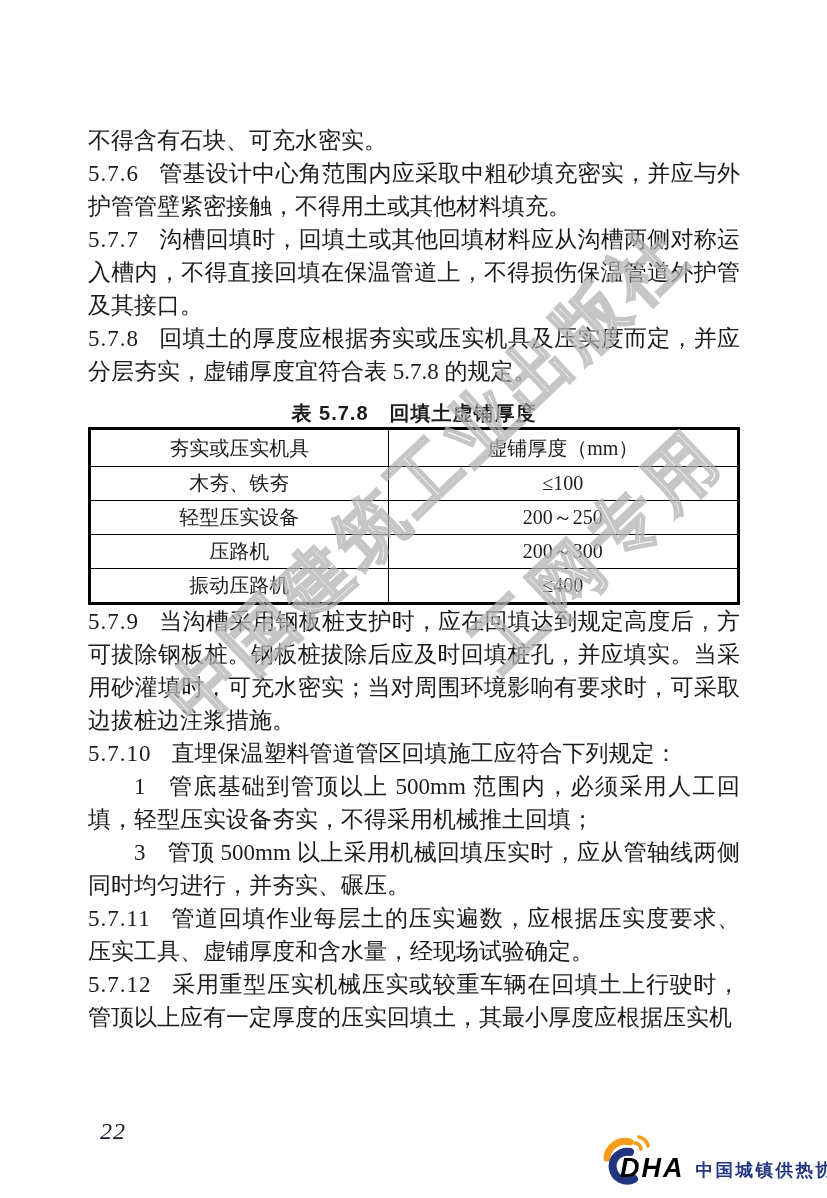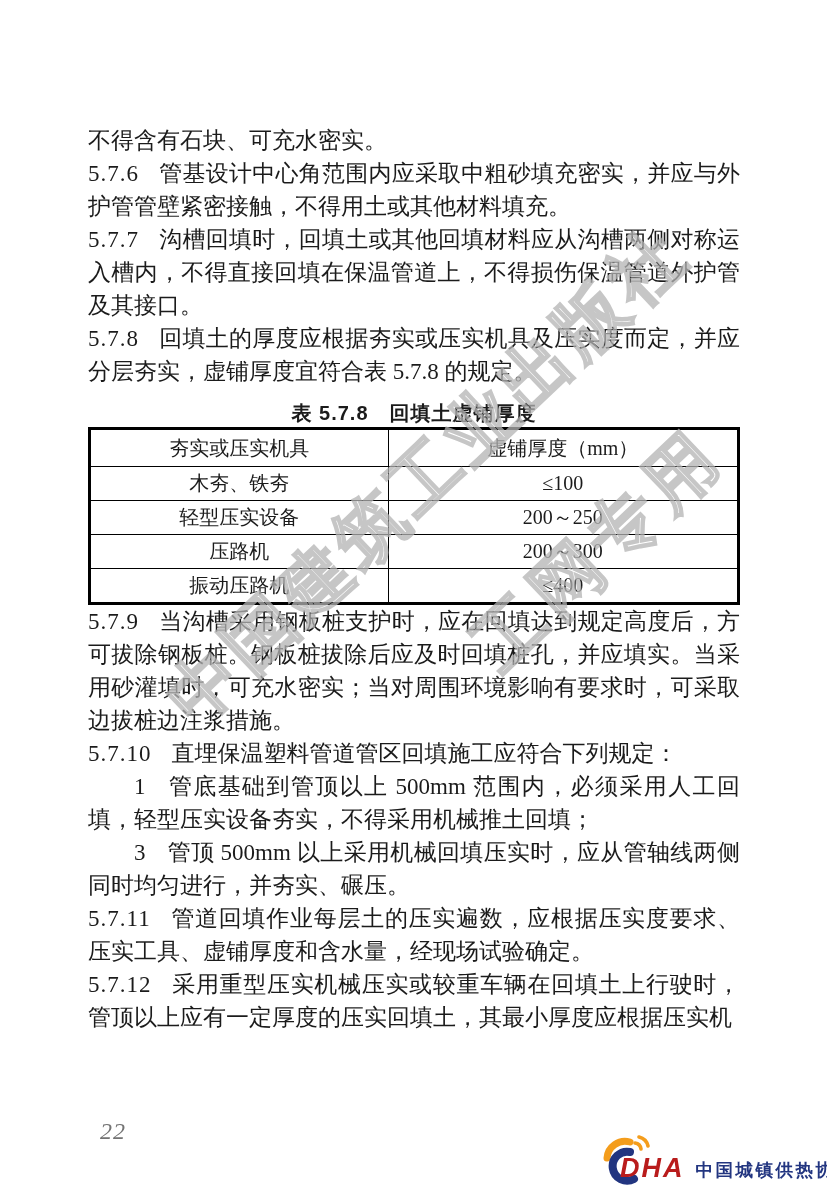--- a/index.html
+++ b/index.html
@@ -92,21 +92,21 @@
     transform:rotate(-43.5deg);
   }
 
   
   .page-number {
     position:absolute;
     left:100px; top:1118px;
     font-size:24px;
     font-style:italic;
     font-family:"Liberation Serif","DejaVu Serif",serif;
-    color:#737373;
+    color:#0f172a;
     letter-spacing:1px;
   }
   .logo {
     position:absolute;
     left:599px; top:1133px;
     height:54px;
     display:flex;
     align-items:flex-end;
   }
   .logo svg { display:block; }
@@ -212,17 +212,17 @@
     <span>
       <svg width="52" height="54" viewBox="0 0 52 54">
 
         <path d="M 8 25 A 18 18 0 0 1 31 9" fill="none" stroke="#f49d1c" stroke-width="7" stroke-linecap="round"></path>
         <path d="M 36 10 A 7 7 0 0 1 42 16" fill="none" stroke="#f49d1c" stroke-width="3.6" stroke-linecap="round"></path>
         <path d="M 40 4 A 12 12 0 0 1 49 13" fill="none" stroke="#f49d1c" stroke-width="3.6" stroke-linecap="round"></path>
 
         <path d="M 31 19 A 14.5 14.5 0 1 0 35 46" fill="none" stroke="#223580" stroke-width="8" stroke-linecap="round"></path>
       </svg>
     </span>
-    <span class="logo-acronym" style="color:#b91c1c">DHA</span>
+    <span class="logo-acronym" style="color:#000000">DHA</span>
     <span class="logo-name" style="color:#223580">中国城镇供热协会</span>
   </div>
 
 </div>
 
 </body></html>

